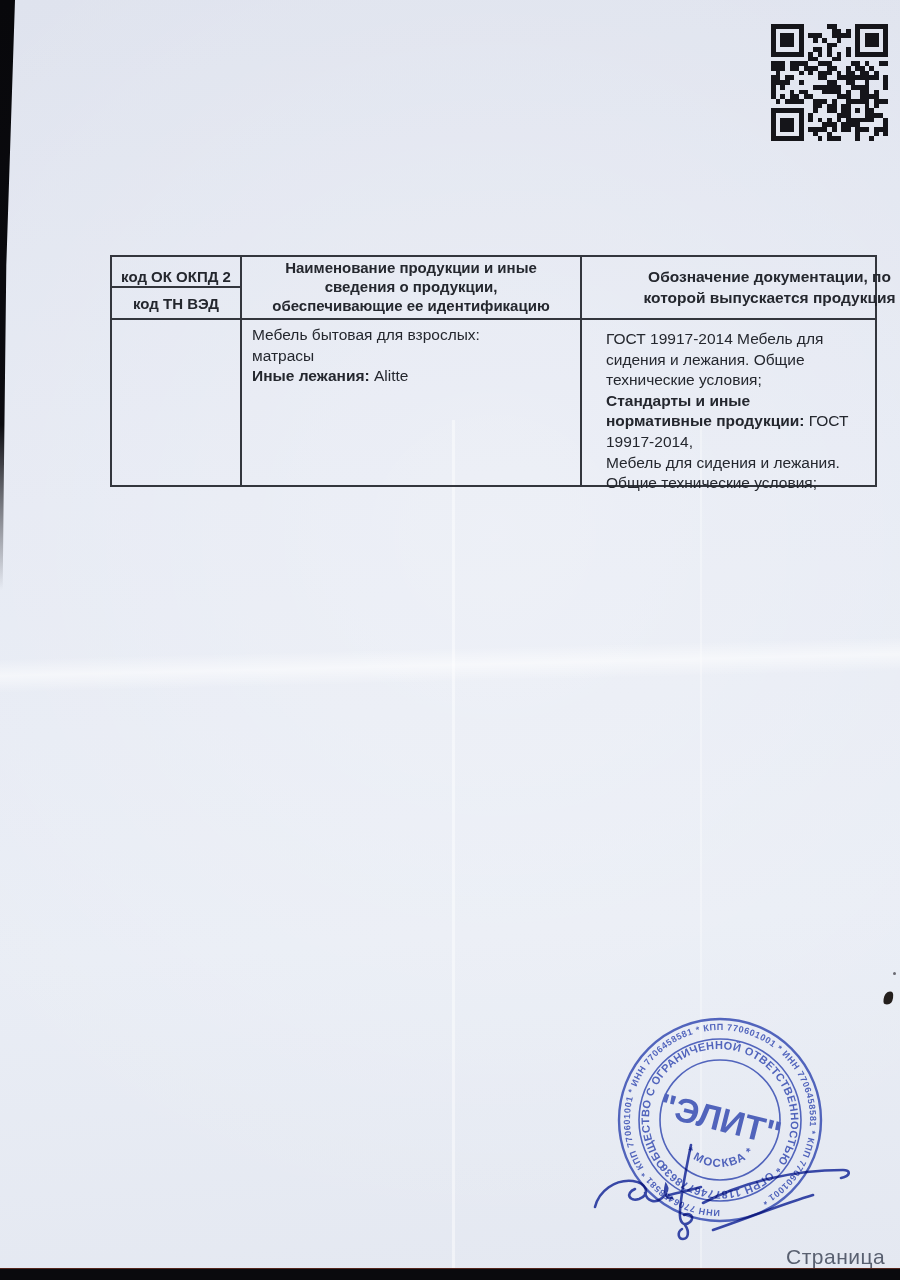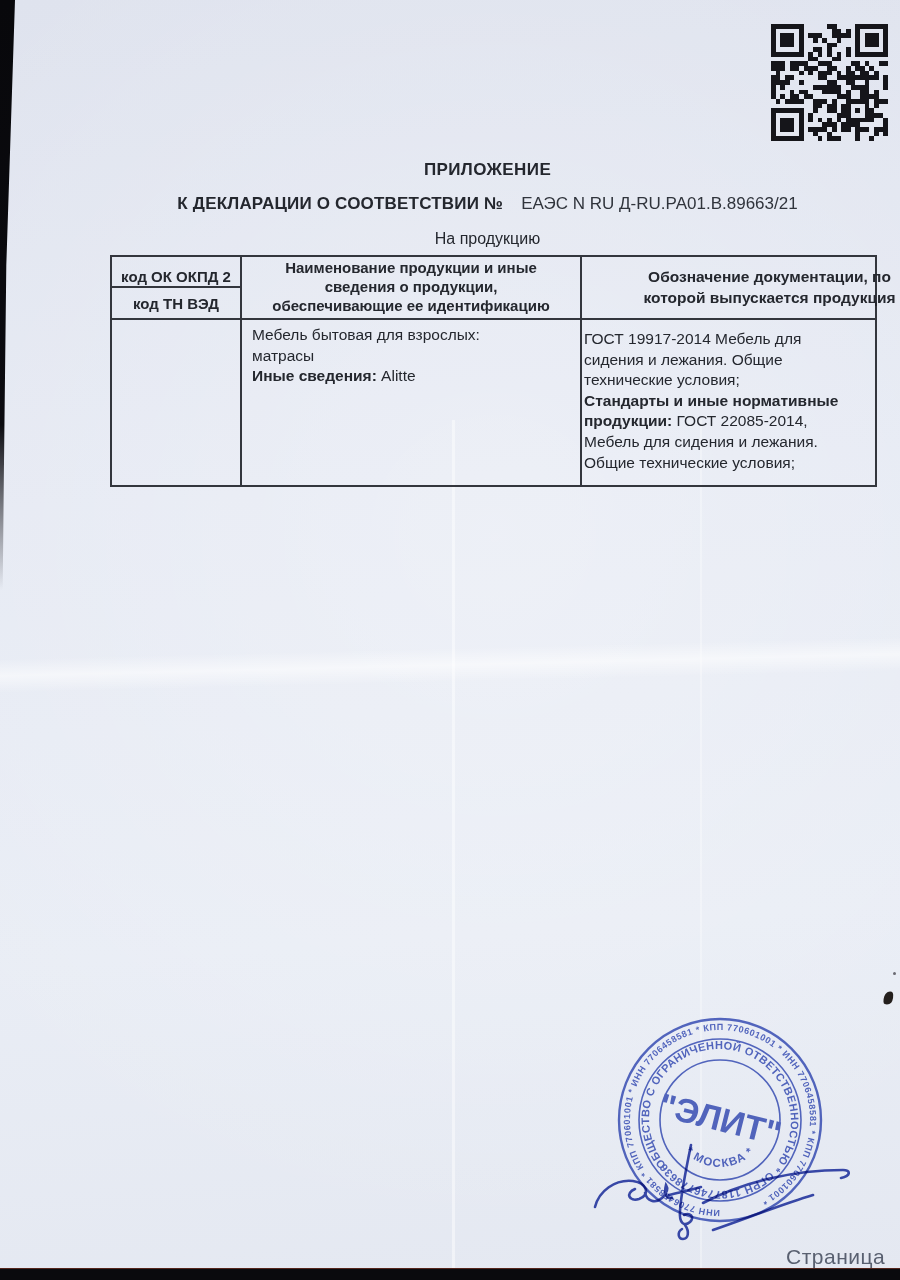--- a/index.html
+++ b/index.html
@@ -47,21 +47,21 @@
   .c1a{left:0;top:0;width:128px;height:39px;display:flex;align-items:center;justify-content:center;
        font-weight:bold;font-size:15px;}
   .c1b{left:0;top:31px;width:128px;height:30px;display:flex;align-items:center;justify-content:center;
        font-weight:bold;font-size:15px;}
   .c2h{left:130px;top:0;width:338px;height:61px;display:flex;align-items:center;justify-content:center;
        text-align:center;font-weight:bold;font-size:15px;line-height:1.26;}
   .c3h{left:470px;top:0;width:295px;height:61px;display:flex;align-items:center;justify-content:center;
        text-align:center;font-weight:bold;font-size:15.5px;line-height:1.3;margin-left:40px;}
   .c1body{left:0;top:63px;width:128px;height:165px;}
   .c2body{left:130px;top:59px;width:338px;height:165px;padding:9px 10px;font-size:15.5px;line-height:1.33;}
-  .c3body{left:470px;top:63px;width:295px;height:165px;padding:9px 2px;font-size:15.5px;line-height:1.33;}
+  .c3body{left:470px;top:63px;width:295px;height:165px;padding:9px 24px;font-size:15.5px;line-height:1.33;}
   .c2body b,.c3body b{font-weight:bold;}
   
   .stamp{position:absolute;left:600px;top:1005px;width:240px;height:240px;z-index:5;
     mix-blend-mode:multiply;opacity:.85;}
   .signature{position:absolute;left:585px;top:1135px;width:270px;height:115px;z-index:6;
     mix-blend-mode:multiply;opacity:.92;}
   
   .ink-blot{position:absolute;left:884px;top:991px;width:9px;height:14px;background:#241f1d;
     border-radius:62% 38% 70% 30% / 48% 62% 38% 52%;transform:rotate(18deg);z-index:3;}
   .ink-speck{position:absolute;left:893px;top:972px;width:3px;height:3px;background:#6a6a72;
@@ -396,50 +396,43 @@
         <rect x="6" y="24" width="1" height="1"></rect>
         <rect x="10" y="24" width="1" height="1"></rect>
         <rect x="12" y="24" width="1" height="1"></rect>
         <rect x="13" y="24" width="1" height="1"></rect>
         <rect x="14" y="24" width="1" height="1"></rect>
         <rect x="18" y="24" width="1" height="1"></rect>
         <rect x="21" y="24" width="1" height="1"></rect>
       </g>
     </svg>
 
-  <div class="title-block">
-    <div class="doc-title">ПРИЛОЖЕНИЕ</div>
-    <div class="doc-subtitle">
-      <span class="lbl">К ДЕКЛАРАЦИИ О СООТВЕТСТВИИ №</span><span class="num">ЕАЭС N RU Д-RU.РА01.В.89663/21</span>
-    </div>
-    <div class="doc-caption">На продукцию</div>
-  </div>
 
   <div class="ptable">
     <div class="vl v1"></div>
     <div class="vl v2"></div>
     <div class="hl header"></div>
     <div class="hl c1split"></div>
 
     <div class="cell c1a">код ОК ОКПД 2</div>
     <div class="cell c1b">код ТН ВЭД</div>
     <div class="cell c2h">Наименование продукции и иные
 сведения о продукции,
 обеспечивающие ее идентификацию</div>
     <div class="cell c3h">Обозначение документации, по
 которой выпускается продукция</div>
 
     <div class="cell c1body"></div>
     <div class="cell c2body"><span>Мебель бытовая для взрослых:
 матрасы
-</span><b>Иные сведения:</b><span> Alitte</span></div>
+</span><b>Иные лежания:</b><span> Alitte</span></div>
     <div class="cell c3body"><span>ГОСТ 19917-2014 Мебель для
 сидения и лежания. Общие
 технические условия;
-</span><b>Стандарты и иные нормативные продукции:</b><span> ГОСТ 22085-2014,
+</span><b>Стандарты и иные нормативные продукции:</b><span> ГОСТ 19917-2014,
 Мебель для сидения и лежания.
 Общие технические условия;</span></div>
   </div>
 
   <svg class="stamp" viewBox="0 0 240 240">
     <defs>
       <path id="ringOuterPath" d="M 120,205 A 90,90 0 1 1 120,25 A 90,90 0 1 1 120,205"></path>
       <path id="ringOrgPath" d="M 66.4,160 A 70,70 0 1 1 173.6,70 A 70,70 0 1 1 66.4,160"></path>
       <path id="cityPath" d="M 79.3,138.5 A 47,47 0 0 0 160.7,138.5"></path>
     </defs>

